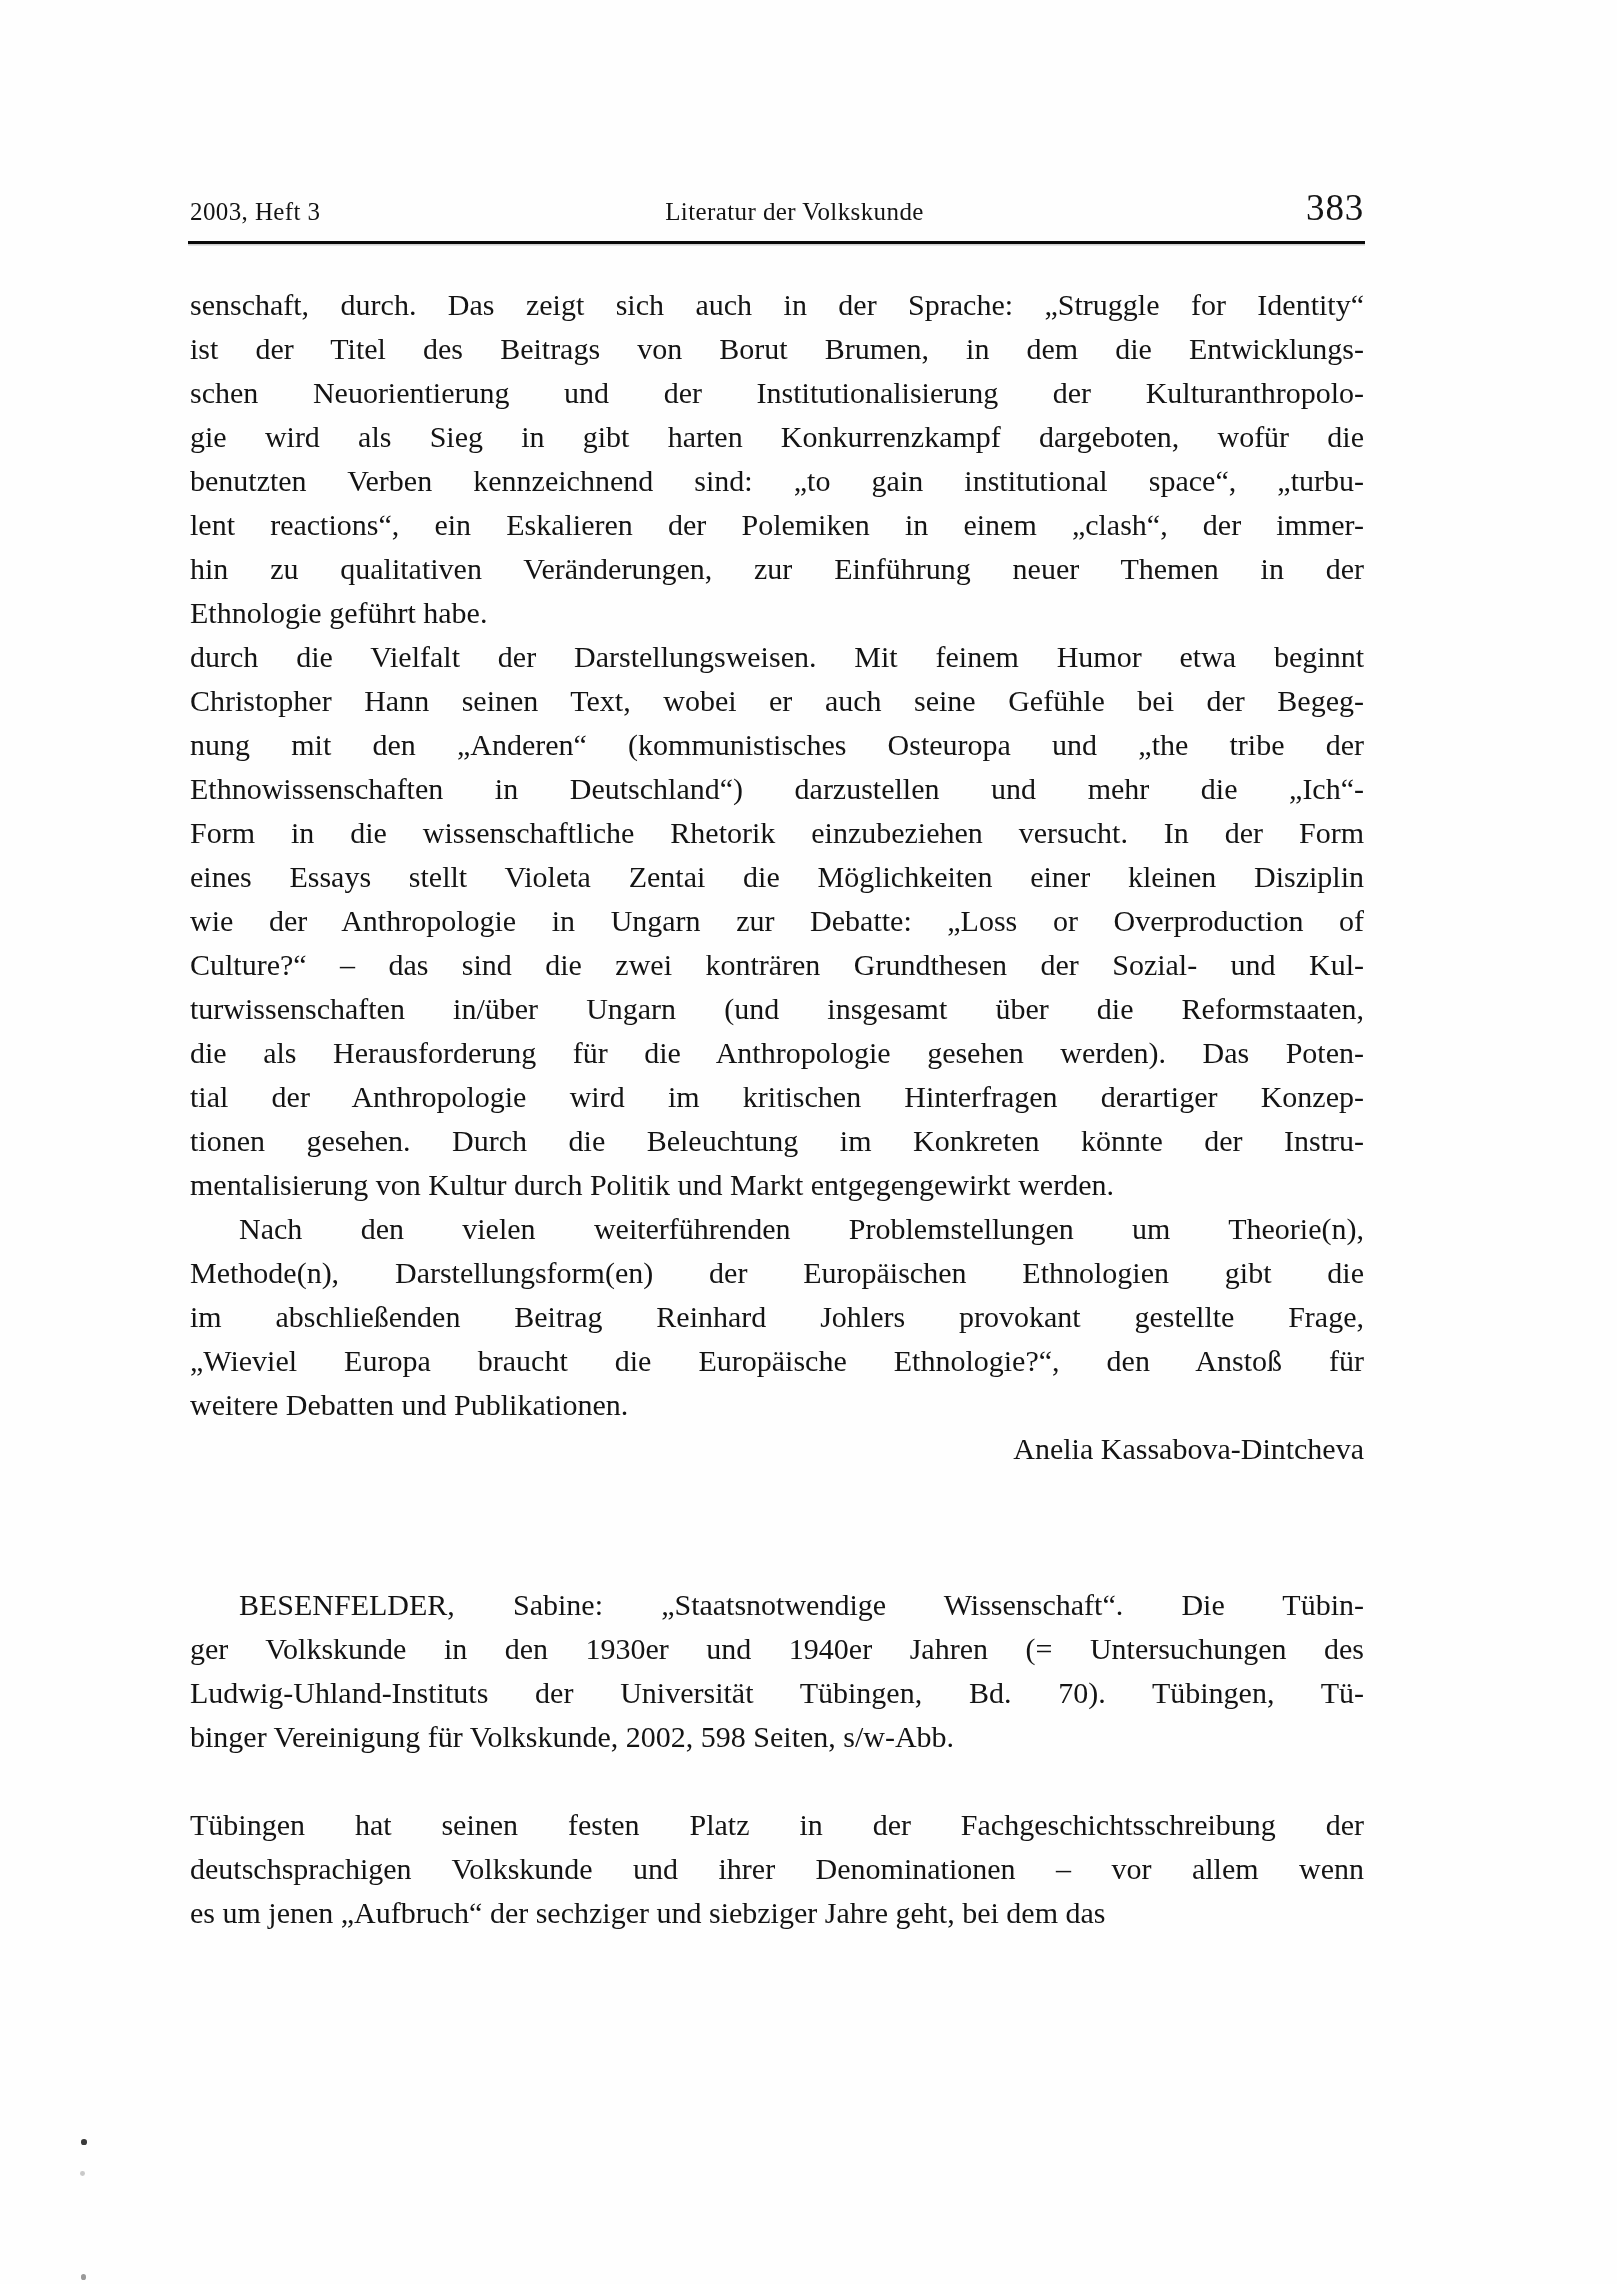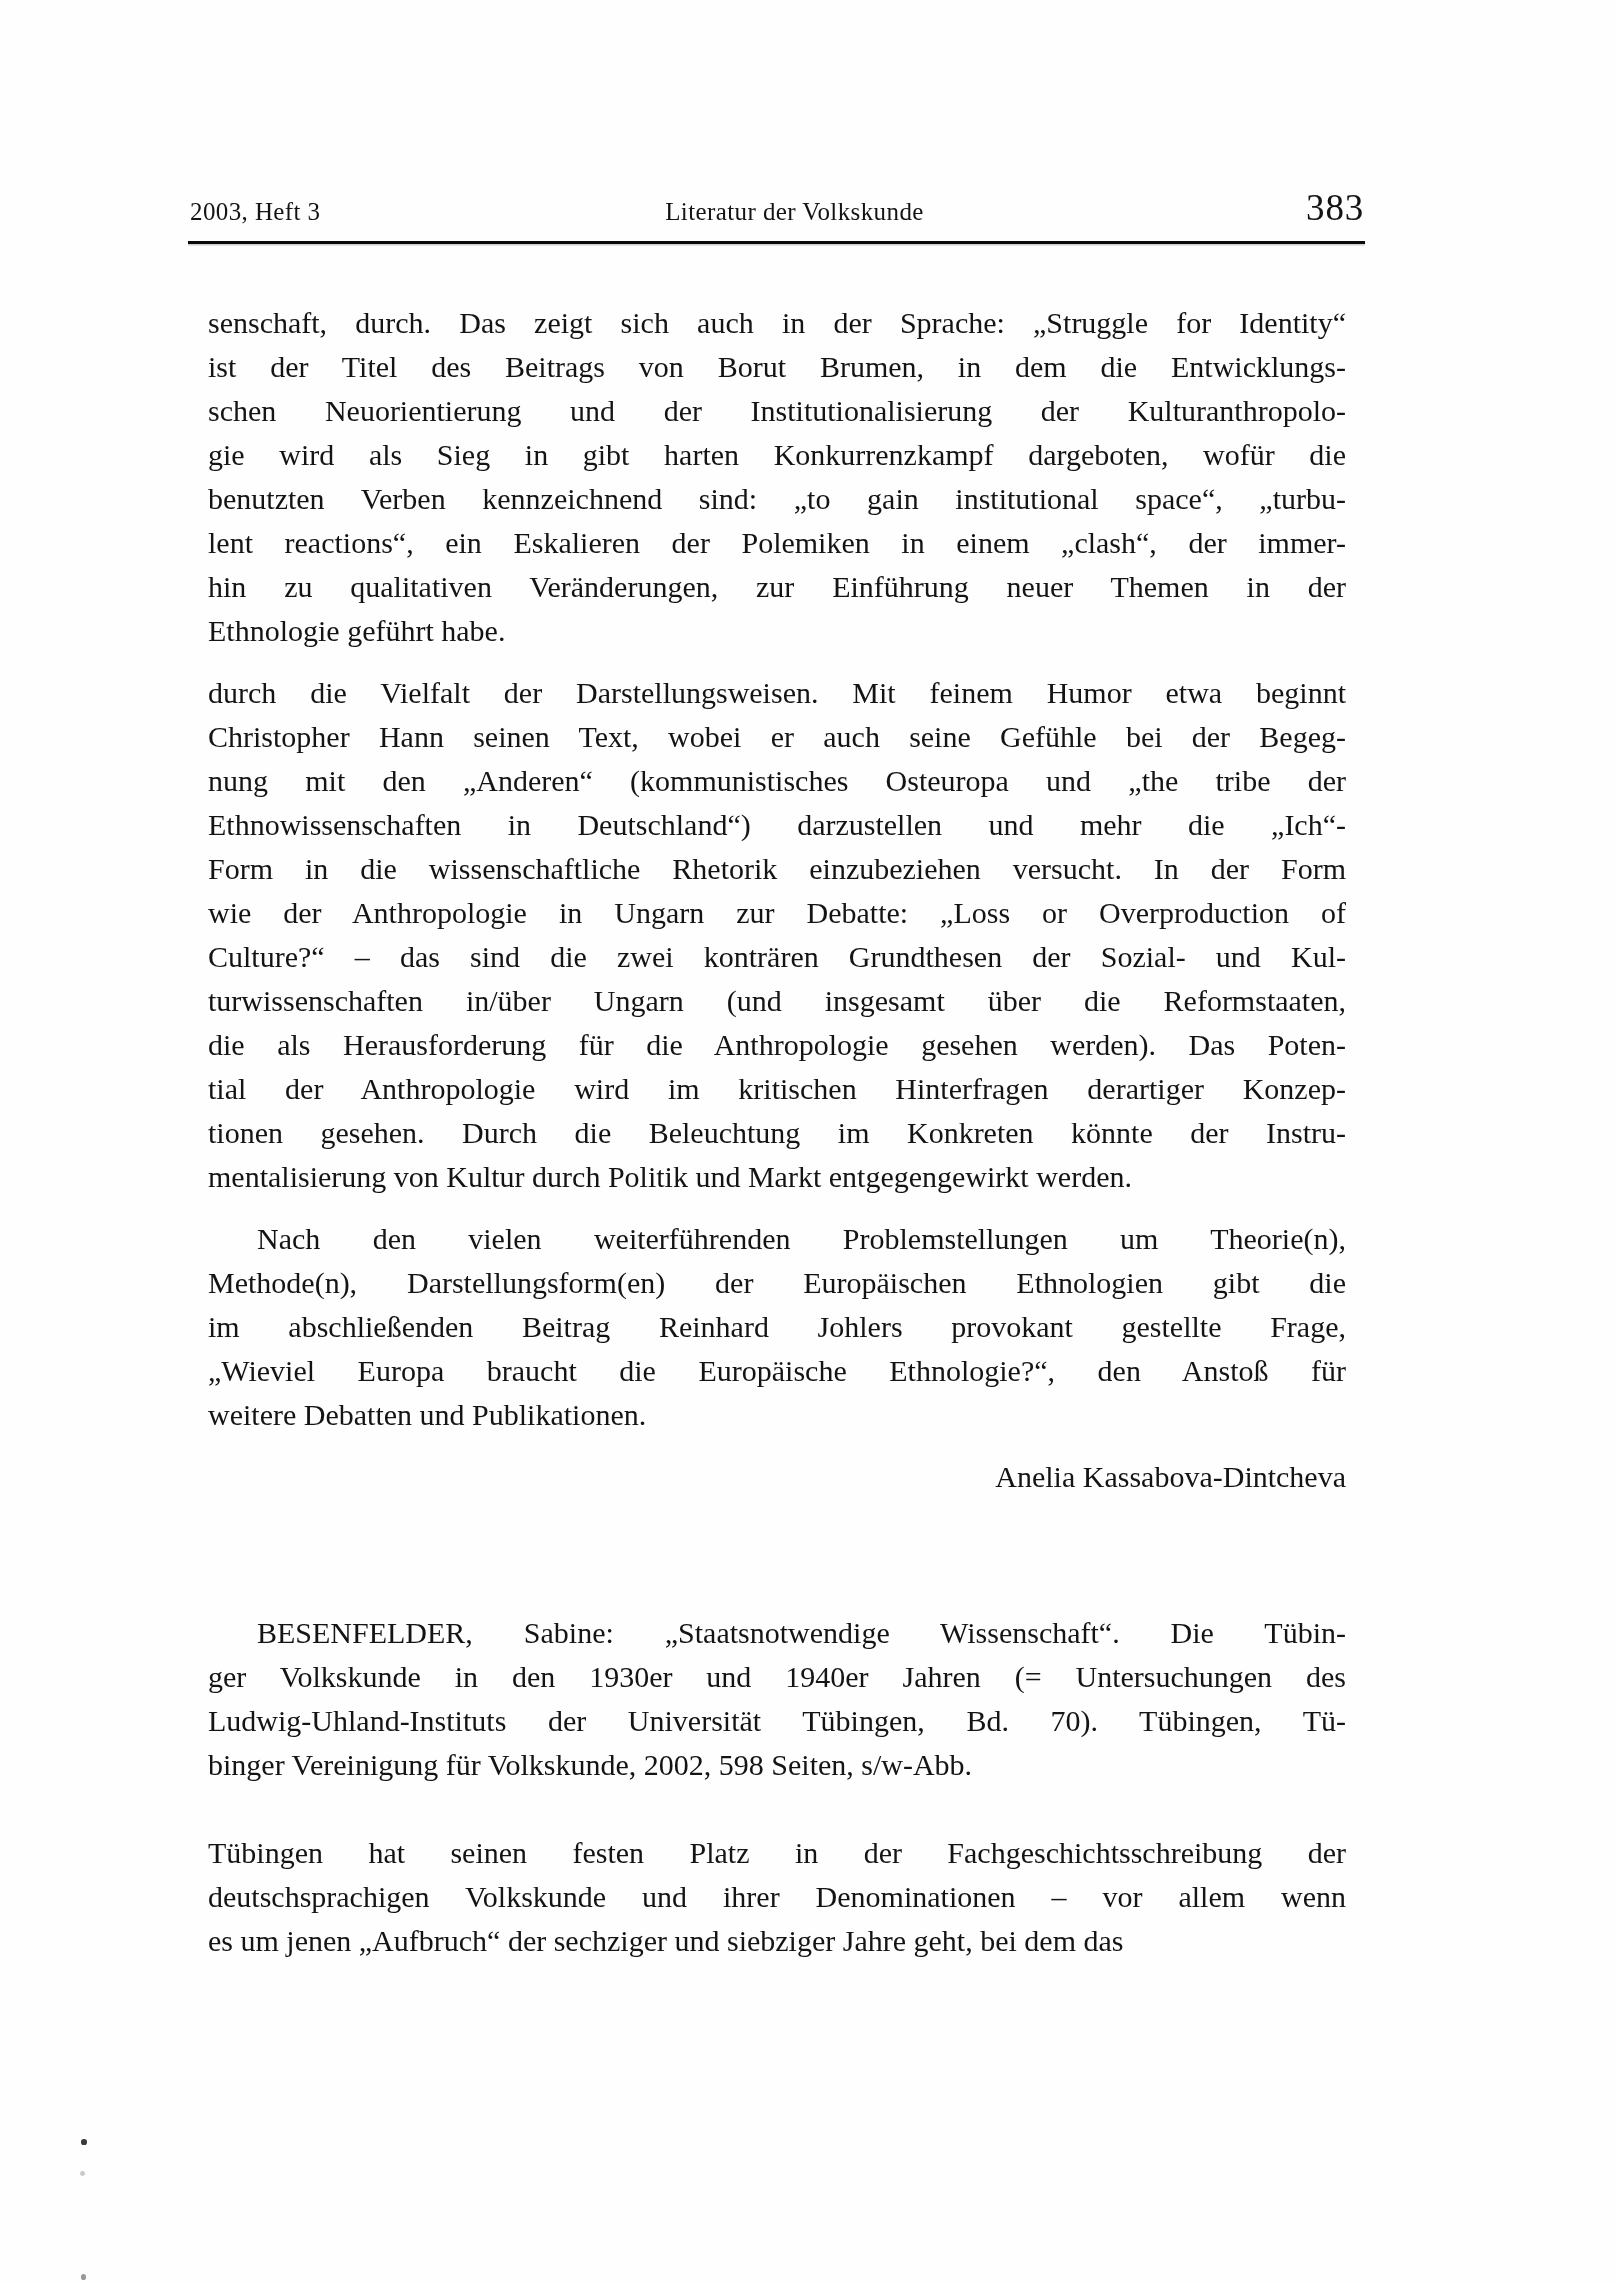--- a/index.html
+++ b/index.html
@@ -22,21 +22,21 @@
   .rule {
     position:absolute; left:188px; top:241px; width:1177px; height:3.2px;
     background:#0a0a0a;
     box-shadow:0 1.6px 0 rgba(0,0,0,0.18);
   }
   .text-column {
     position:absolute; left:190px; top:283px; width:1174px;
     font-size:30px; line-height:44px;
     text-rendering:optimizeLegibility;
   }
-  .block { margin:18px; }
+  .block { margin:0; }
   .line {
     text-align:justify; text-align-last:justify;
     height:44px; overflow:hidden; white-space:normal;
     hyphens:none;
   }
   .line.last   { text-align-last:left; }
   .line.indent { text-indent:49px; }
   .line.right  { text-align:right; text-align-last:right; }
   .it { }
   .speck { position:absolute; border-radius:50%; }
@@ -64,20 +64,21 @@
         <div class="line"><span>lent reactions“, ein Eskalieren der Polemiken in einem „clash“, der immer-</span></div>
         <div class="line"><span>hin zu qualitativen Veränderungen, zur Einführung neuer Themen in der</span></div>
         <div class="line last"><span>Ethnologie geführt habe.</span></div>
       </div>
       <div class="block">
         <div class="line"><span>durch die Vielfalt der Darstellungsweisen. Mit feinem Humor etwa beginnt</span></div>
         <div class="line"><span>Christopher Hann seinen Text, wobei er auch seine Gefühle bei der Begeg-</span></div>
         <div class="line"><span>nung mit den „Anderen“ (kommunistisches Osteuropa und „the tribe der</span></div>
         <div class="line"><span>Ethnowissenschaften in Deutschland“) darzustellen und mehr die „Ich“-</span></div>
         <div class="line"><span>Form in die wissenschaftliche Rhetorik einzubeziehen versucht. In der Form</span></div>
+        <div class="line"><span>eines Essays stellt Violeta Zentai die Möglichkeiten einer kleinen Disziplin</span></div>
         <div class="line"><span>wie der Anthropologie in Ungarn zur Debatte: „Loss or Overproduction of</span></div>
         <div class="line"><span>Culture?“ – das sind die zwei konträren Grundthesen der Sozial- und Kul-</span></div>
         <div class="line"><span>turwissenschaften in/über Ungarn (und insgesamt über die Reformstaaten,</span></div>
         <div class="line"><span>die als Herausforderung für die Anthropologie gesehen werden). Das Poten-</span></div>
         <div class="line"><span>tial der Anthropologie wird im kritischen Hinterfragen derartiger Konzep-</span></div>
         <div class="line"><span>tionen gesehen. Durch die Beleuchtung im Konkreten könnte der Instru-</span></div>
         <div class="line last"><span>mentalisierung von Kultur durch Politik und Markt entgegengewirkt werden.</span></div>
       </div>
       <div class="block">
         <div class="line indent"><span>Nach den vielen weiterführenden Problemstellungen um Theorie(n),</span></div>

